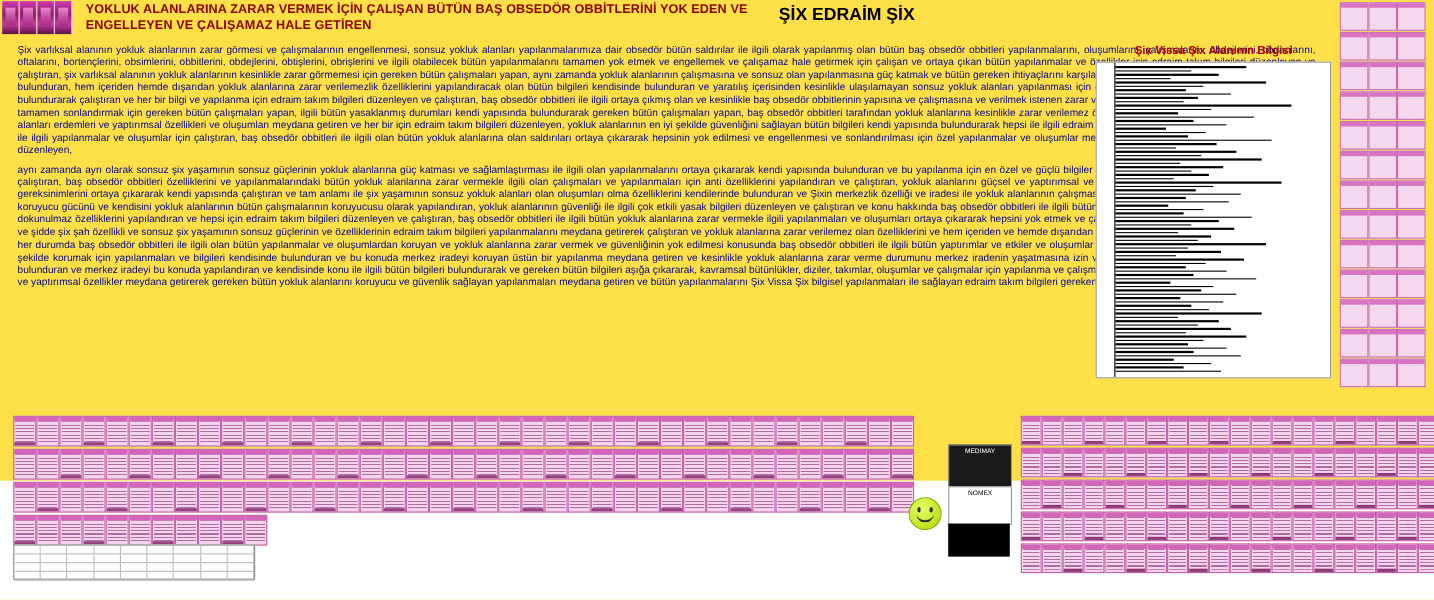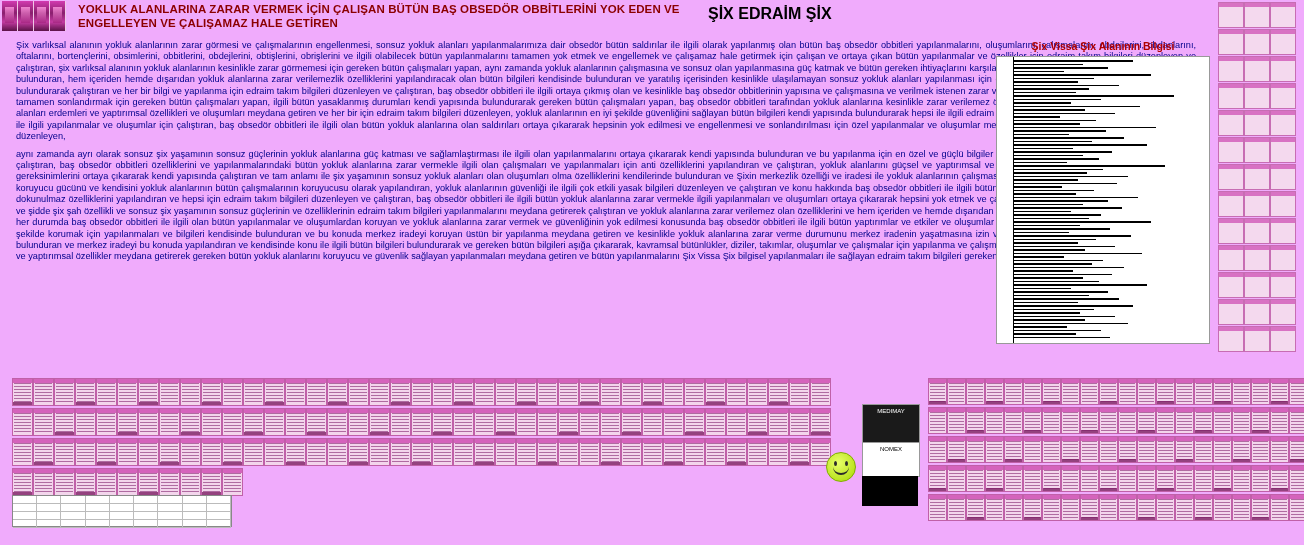--- a/index.html
+++ b/index.html
@@ -10,22 +10,22 @@
   body {
     width: 1304px;
     height: 545px;
     overflow: hidden;
     font-family: "Liberation Sans", sans-serif;
     position: relative;
   }
   .page {
     position: relative;
     width: 1304px;
-    height: 545px;
-    background: #f0abfc;
+    height: 437px;
+    background: #fde047;
   }
 
   
   .topbar {
     position: absolute;
     left: 0; top: 0;
     width: 1304px;
     height: 34px;
   }
   .topbar-left-thumb {

